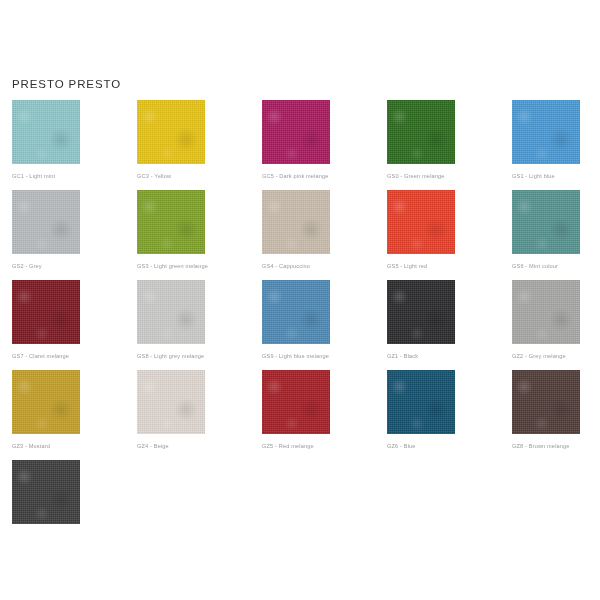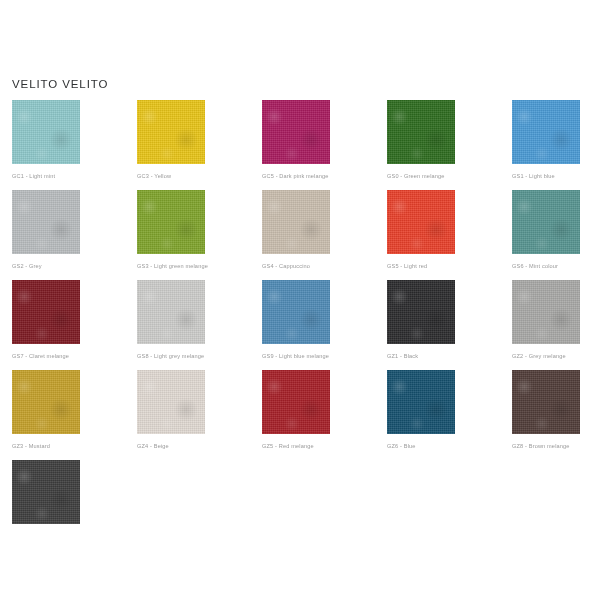--- a/index.html
+++ b/index.html
@@ -89,21 +89,21 @@
     color: #9a9a9a;
     letter-spacing: 0.15px;
     white-space: nowrap;
   }
 </style>
 </head>
 <body>
 
 <div class="page">
 
-  <h1 class="page-title">VELITO VELITO</h1>
+  <h1 class="page-title">PRESTO PRESTO</h1>
 
   <div class="swatch-grid">
       <div class="swatch-row">
         <div class="swatch-cell col-0">
           <span class="swatch-chip" style="background-color: rgb(142, 200, 202);"></span>
           <span class="swatch-label">GC1 - Light mint</span>
         </div>
         <div class="swatch-cell col-1">
           <span class="swatch-chip" style="background-color: rgb(232, 196, 23);"></span>
           <span class="swatch-label">GC3 - Yellow</span>

